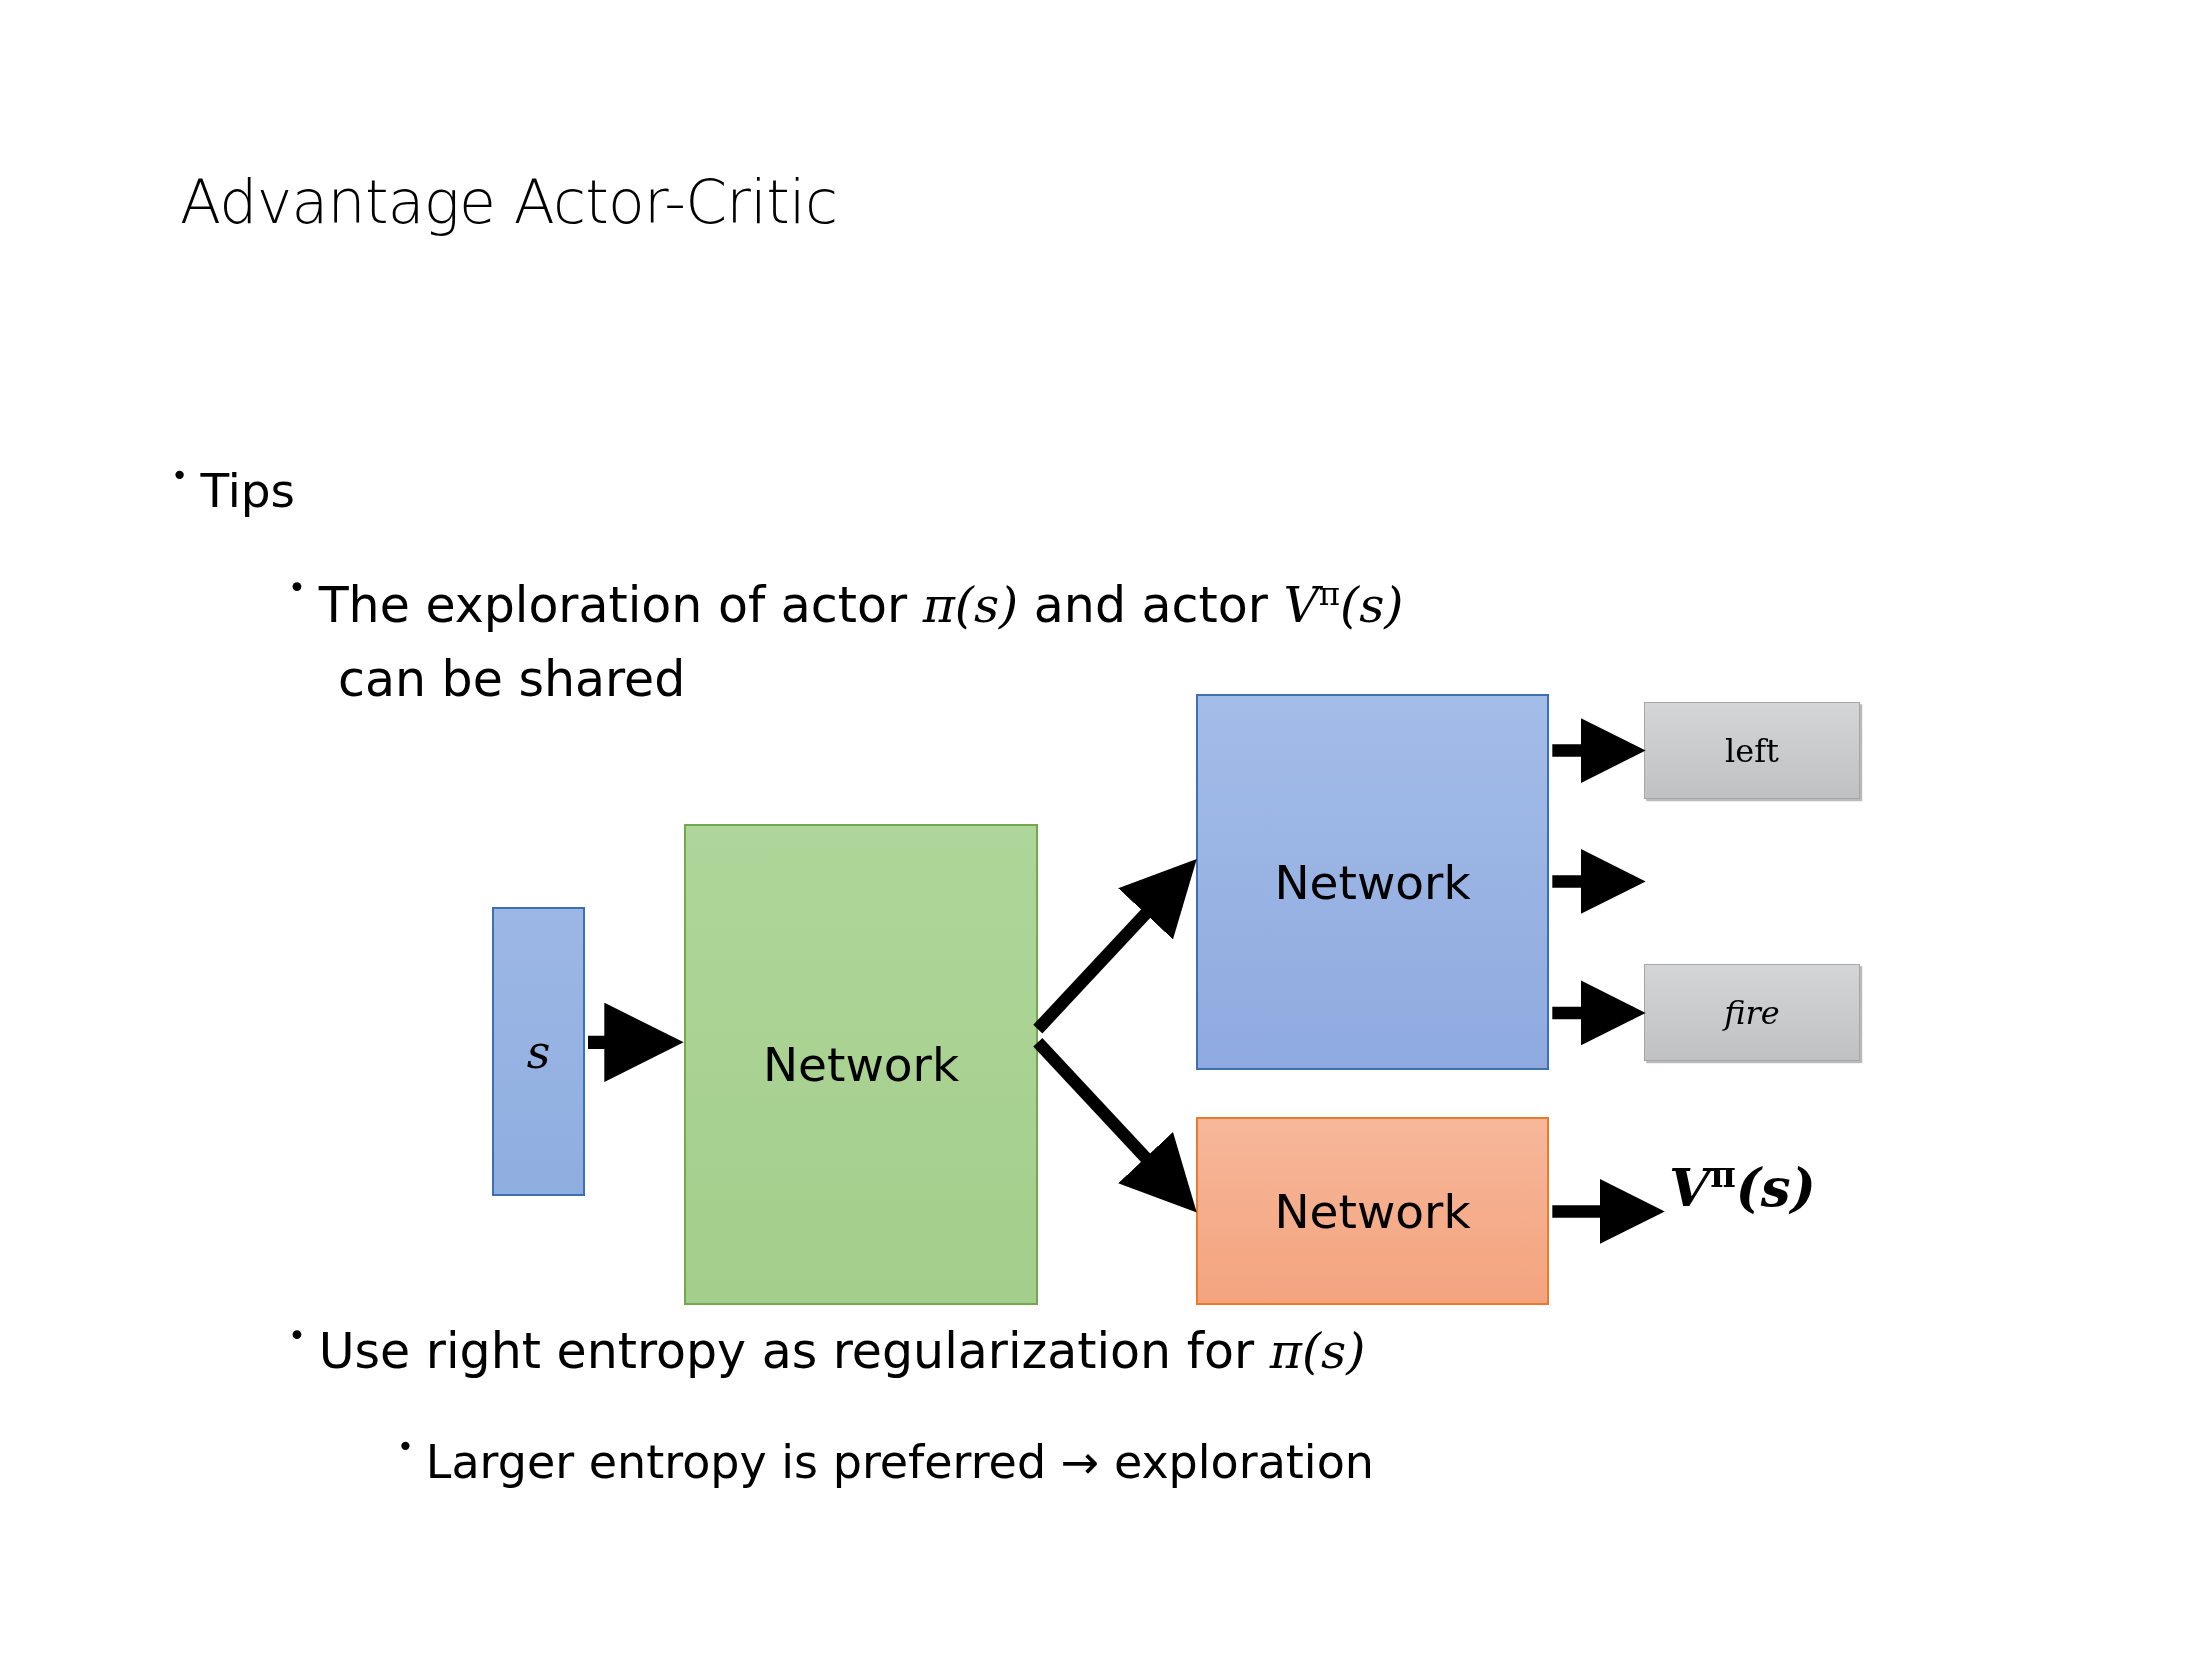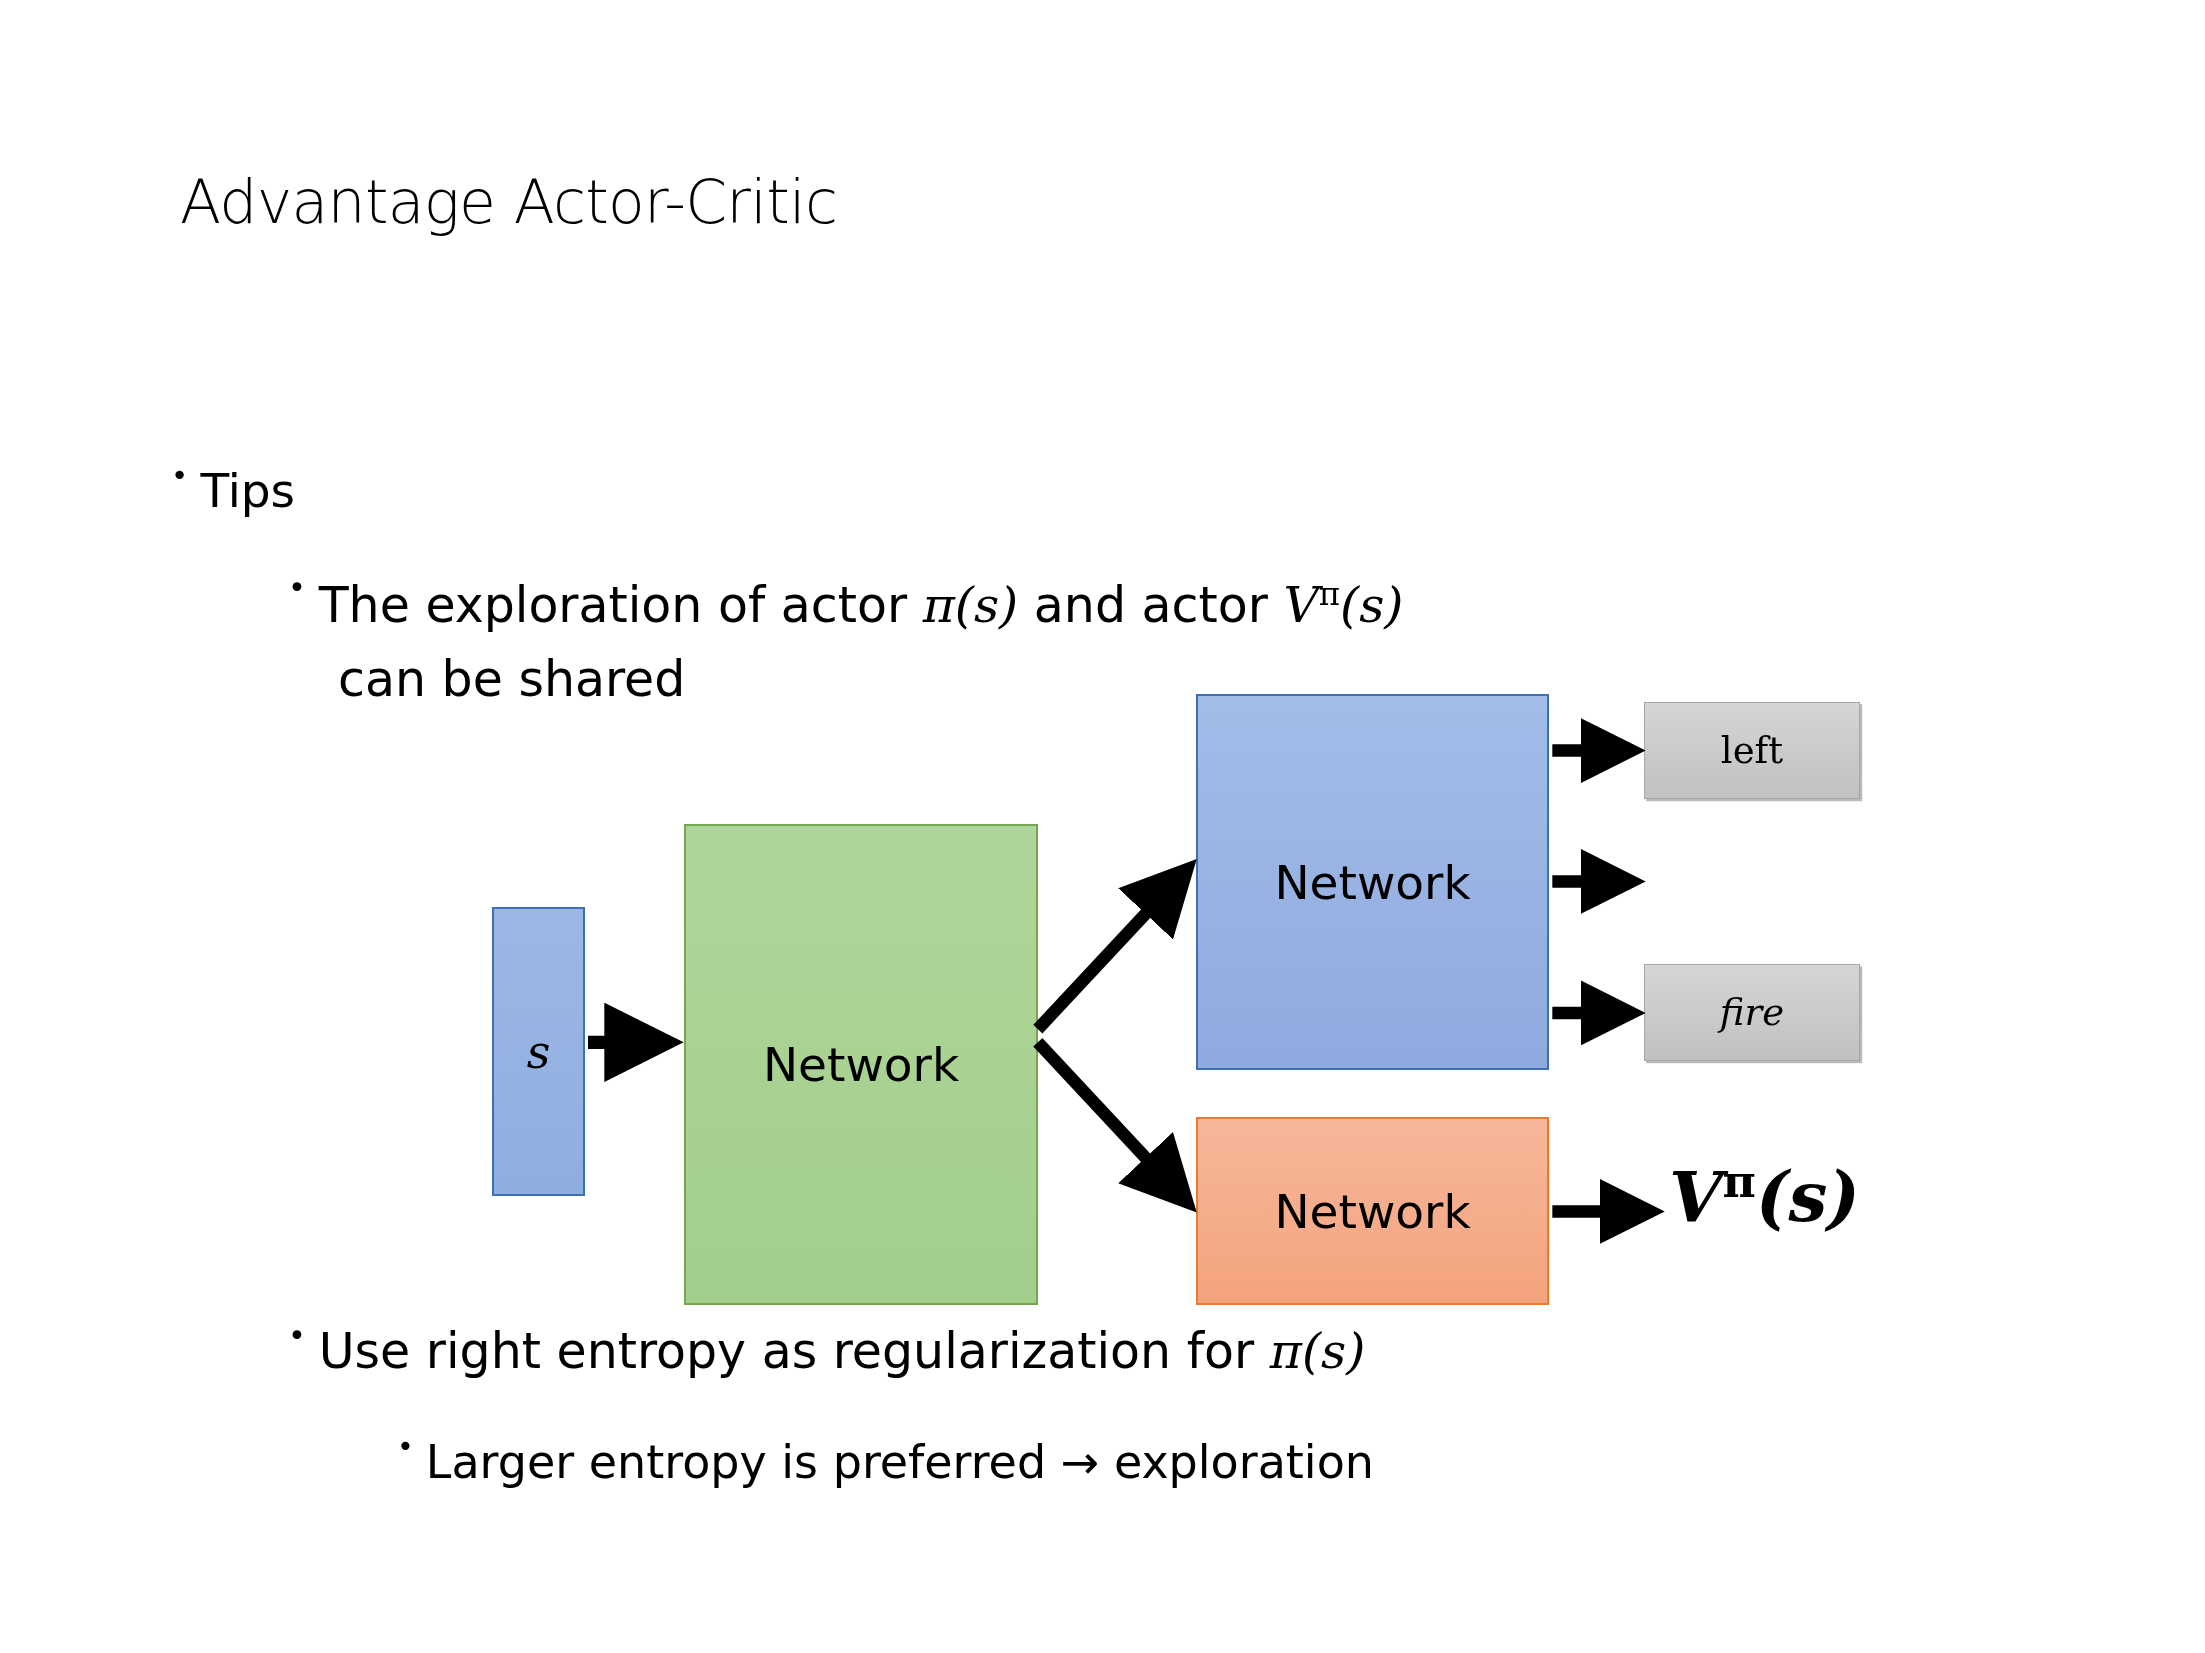--- a/index.html
+++ b/index.html
@@ -125,35 +125,35 @@
     box-sizing: border-box;
     display: flex;
     align-items: center;
     justify-content: center;
     width: 216px;
     height: 97px;
     background: linear-gradient(180deg, #D3D5D6 0%, #BFC1C2 100%);
     border: 1.5px solid #A6A6A6;
     box-shadow: 2.2px 2.2px 0 rgba(130,130,130,0.55);
     font-family: "DejaVu Serif", serif;
-    font-size: 37px;
+    font-size: 32px;
     color: #000;
   }
   #out-left  { left: 1644px; top: 702px; }
   #out-right { left: 1644px; top: 833px; }
   #out-fire  { left: 1644px; top: 964px; font-style: italic; }
 
   #vpi-label {
     position: absolute;
     left: 1669px;
     top: 1154px;
     font-family: "DejaVu Serif", serif;
     font-weight: bold;
     font-style: italic;
-    font-size: 69px;
+    font-size: 53px;
     color: #000;
     white-space: nowrap;
   }
 
   #arrows {
     position: absolute;
     left: 0; top: 0;
     width: 2205px; height: 1654px;
     pointer-events: none;
   }

